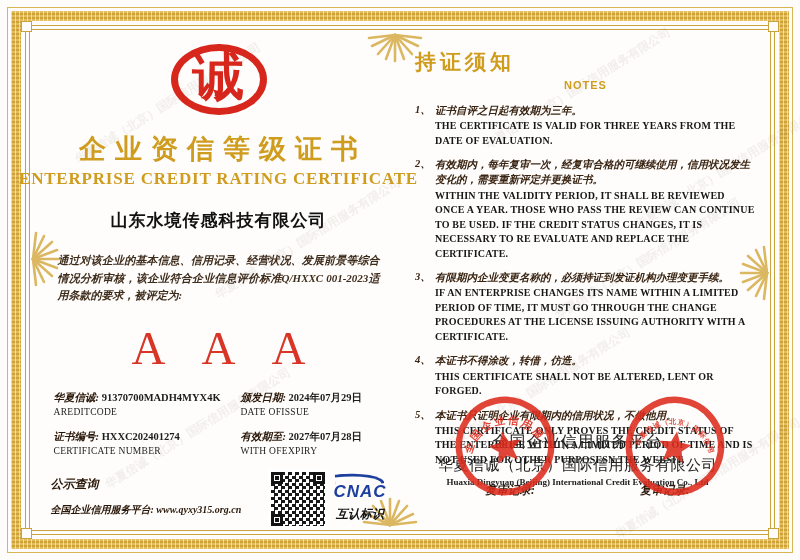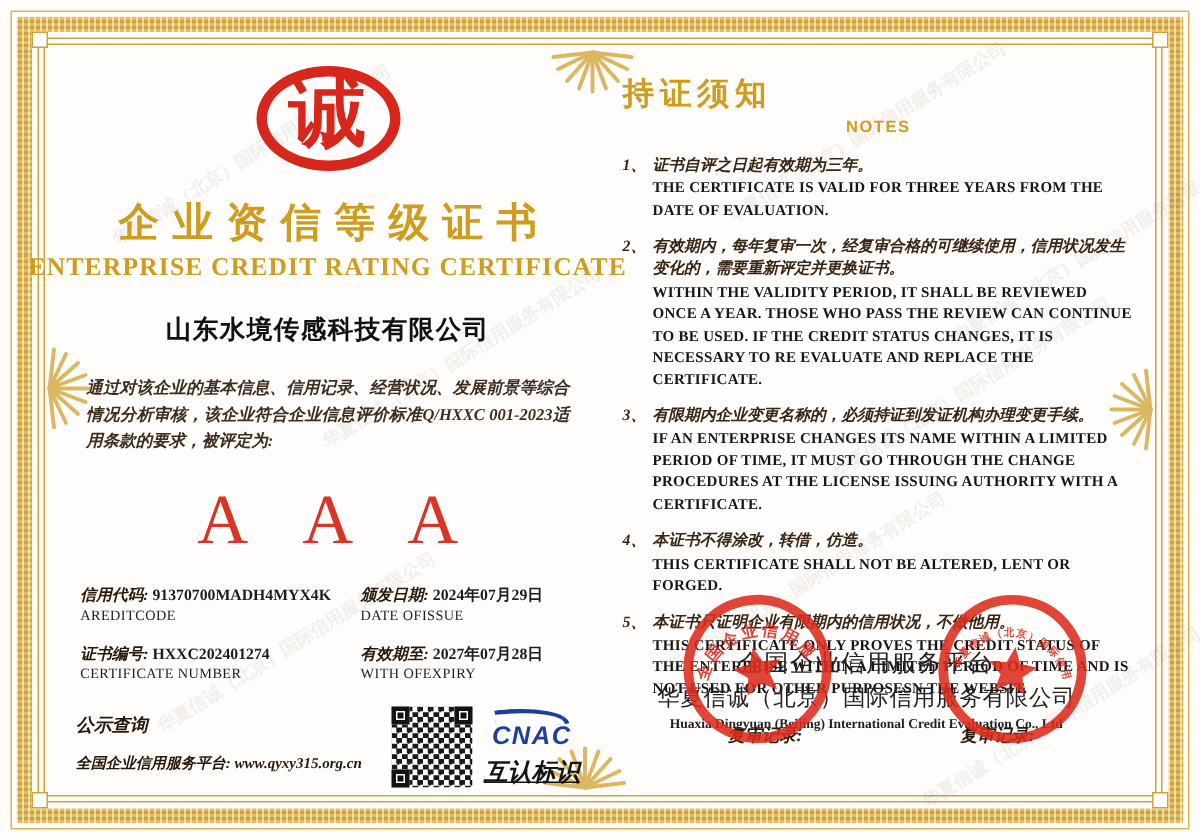--- a/index.html
+++ b/index.html
@@ -76,21 +76,21 @@
       repeating-conic-gradient(#191919 0% 25%, #ffffff 0% 50%);
       background-size:7px 7px;outline:3px solid #fff;}
   .finder{position:absolute;width:12px;height:12px;border:3px solid #131313;background:#fff;box-sizing:border-box;}
   .finder div{position:absolute;inset:1px;background:#131313;}
   .f-tl{top:0;left:0;} .f-tr{top:0;right:0;} .f-bl{bottom:0;left:0;}
   .cnac{margin-left:8px;display:flex;flex-direction:column;align-items:center;}
   .cnac-arc{width:46px;height:11px;border:3px solid #1d3f9e;border-bottom:none;border-left:none;
       border-radius:0 100% 0 0/0 100% 0 0;transform:rotate(-6deg);margin-bottom:-4px;}
   .cnac-text{color:#1d3f9e;font-size:17px;font-weight:bold;font-style:italic;letter-spacing:1px;
       font-family:"Liberation Sans","DejaVu Sans",sans-serif;}
-  .mutual{color:#131313;font-size:16px;font-weight:bold;font-style:italic;margin-top:4px;white-space:nowrap;text-decoration:underline;}
+  .mutual{color:#131313;font-size:12px;font-weight:bold;font-style:italic;margin-top:4px;white-space:nowrap;}
 
   
   .notes-title{color:#cf9c1e;font-size:21px;font-weight:bold;letter-spacing:4px;text-align:left;
       font-family:"Liberation Sans","DejaVu Sans",sans-serif;}
   .notes-sub{color:#cf9c1e;font-size:11px;font-weight:bold;letter-spacing:1px;text-align:center;margin-top:3px;
       font-family:"Liberation Sans","DejaVu Sans",sans-serif;}
   .note-list{margin-top:12px;}
   .note{display:flex;margin-bottom:9px;}
   .note .num{color:#3a2412;font-weight:bold;font-style:italic;font-size:10.5px;width:20px;flex:none;}
   .note .body{flex:1;}
@@ -177,21 +177,21 @@
       <div class="title-en">ENTERPRISE CREDIT RATING CERTIFICATE</div>
 
       <div class="company">山东水境传感科技有限公司</div>
 
       <div class="para">通过对该企业的基本信息、信用记录、经营状况、发展前景等综合情况分析审核，该企业符合企业信息评价标准Q/HXXC 001-2023适用条款的要求，被评定为:</div>
 
       <div class="rating">AAA</div>
 
       <div class="fields">
         <div class="field">
-          <div class="line1"><span class="lab">信用代码:</span>
+          <div class="line1"><span class="lab">华夏信诚:</span>
             <span class="val">91370700MADH4MYX4K</span></div>
           <div class="sub">AREDITCODE</div>
         </div>
         <div class="field">
           <div class="line1"><span class="lab">颁发日期:</span>
             <span class="val">2024年07月29日</span></div>
           <div class="sub">DATE OFISSUE</div>
         </div>
         <div class="field">
           <div class="line1"><span class="lab">证书编号:</span>

